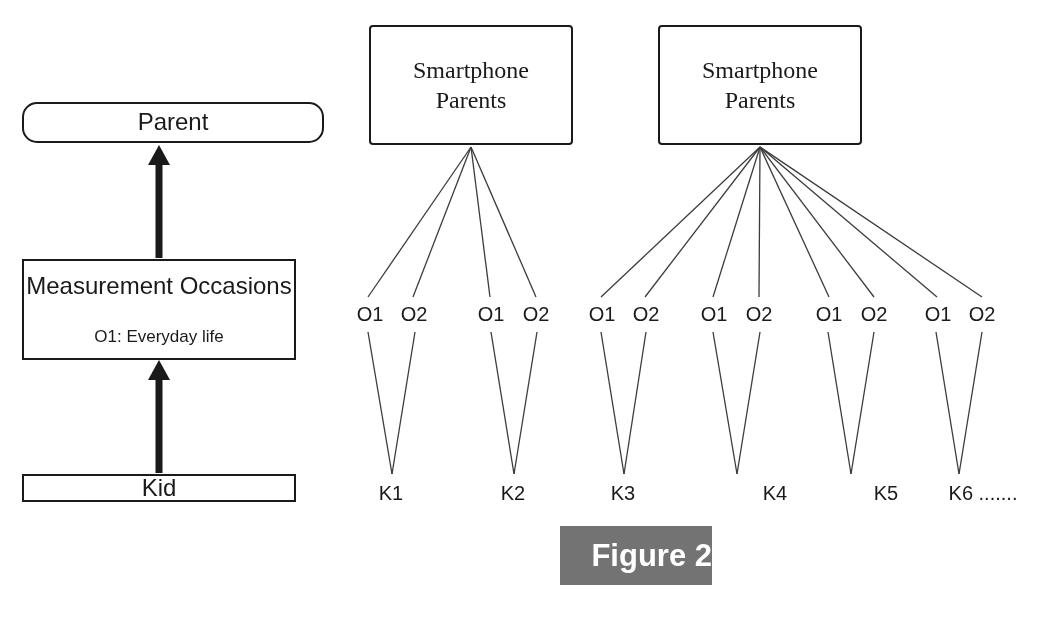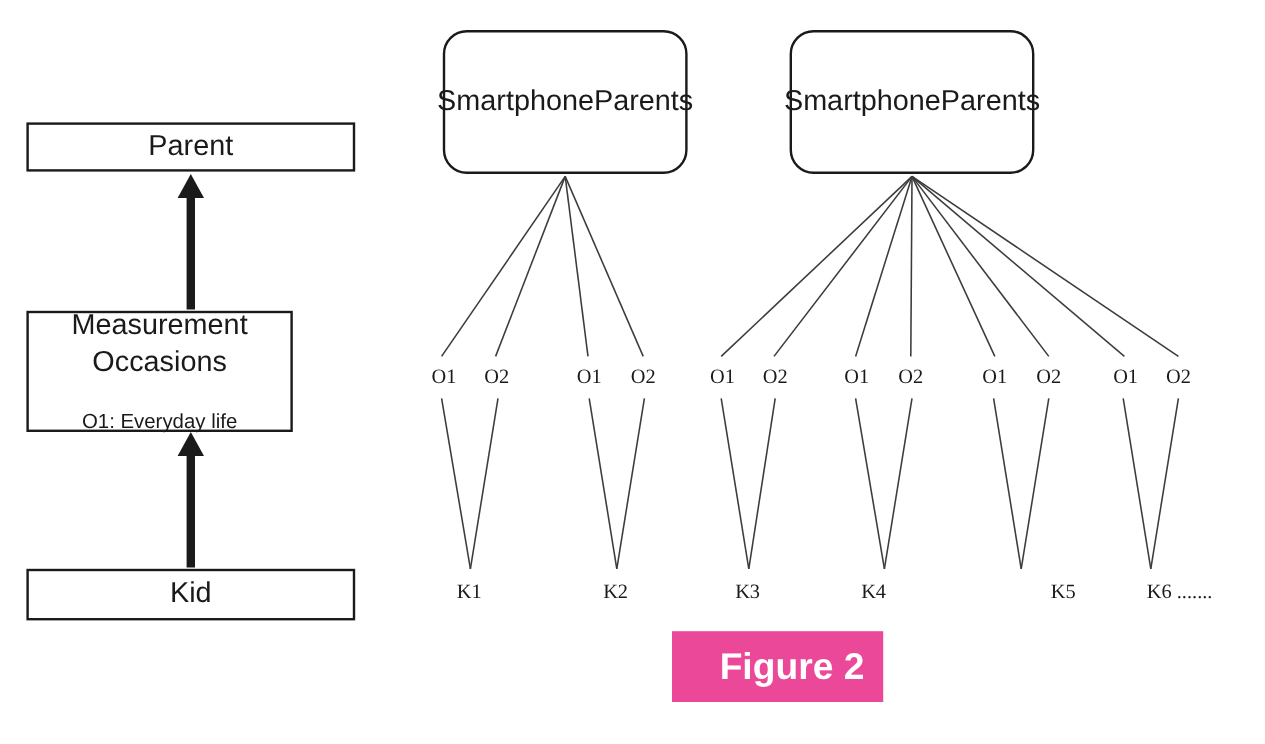--- a/index.html
+++ b/index.html
@@ -26,54 +26,54 @@
   .col { flex-direction:column; }
 
   .box-label { font-size:24px; line-height:1.2; }
   .meas-title { font-size:24px; line-height:1.3; }
   .meas-sub { font-size:17px; line-height:1.35;margin-top:24px; }
 
   .roundbox {
     position:absolute;
     box-sizing:border-box;
     border:2px solid #1a1a1a;
-    border-radius:20px;
+    border-radius:4px;
     background:#ffffff;
     display:flex;
+    flex-direction:column;
     align-items:center;
     justify-content:center;
     text-align:center;
     font-size:24px;
     line-height:30px;
+    font-family:Liberation Serif, serif;
   }
   .bold { font-weight:bold; }
 
   .olabel, .klabel {
     position:absolute;
     transform:translateX(-50%);
-    font-size:17px;
+    font-size:20px;
     line-height:24px;
     white-space:nowrap;
-    font-family:Liberation Serif, serif;
   }
   .olabel { top:302px; }
   .klabel { top:481px; }
 
   .caption {
     position:absolute;
     left:560px; top:526px;
     width:152px; height:59px;
-    background:#ec4899;
+    background:#737373;
     color:#ffffff;
     display:flex;
     align-items:center;
-    justify-content:center;
+    justify-content:flex-end;
     font-size:31px;
     font-weight:bold;
-    padding-left:24px;
   }
 </style>
 </head>
 <body>
 
 <div class="stage">
 
   <svg class="lines" width="1054" height="620" viewBox="0 0 1054 620" fill="none" stroke="#3c3c3c" stroke-width="1.3">
 
     <g stroke="#1a1a1a">
@@ -112,30 +112,30 @@
       <line x1="646" y1="332" x2="624" y2="474"></line>
       <line x1="713" y1="332" x2="737" y2="474"></line>
       <line x1="760" y1="332" x2="737" y2="474"></line>
       <line x1="828" y1="332" x2="851" y2="474"></line>
       <line x1="874" y1="332" x2="851" y2="474"></line>
       <line x1="936" y1="332" x2="959" y2="474"></line>
       <line x1="982" y1="332" x2="959" y2="474"></line>
     </g>
   </svg>
 
-  <div class="rectbox" style="left:22px; top:102px; width:274px; height:41px;">
+  <div class="rectbox" style="left:22px; top:102px; width:302px; height:41px;border-radius:15px;">
     <span class="box-label">Parent</span>
   </div>
 
-  <div class="rectbox col" style="left:22px; top:259px; width:222px; height:101px;">
+  <div class="rectbox col" style="left:22px; top:259px; width:274px; height:101px;">
     <span class="meas-title">Measurement Occasions</span>
     <span class="meas-sub">O1: Everyday life</span>
   </div>
 
-  <div class="rectbox" style="left:22px; top:474px; width:274px; height:43px;">
+  <div class="rectbox" style="left:22px; top:474px; width:274px; height:28px;">
     <span class="box-label">Kid</span>
   </div>
 
   <div class="roundbox" style="left:369px; top:25px; width:204px; height:120px;">
     <span>Smartphone</span>
     <span>Parents</span>
   </div>
 
   <div class="roundbox" style="left:658px; top:25px; width:204px; height:120px;">
     <span>Smartphone</span>
@@ -151,21 +151,21 @@
   <span class="olabel" style="left:714px;">O1</span>
   <span class="olabel" style="left:759px;">O2</span>
   <span class="olabel" style="left:829px;">O1</span>
   <span class="olabel" style="left:874px;">O2</span>
   <span class="olabel" style="left:938px;">O1</span>
   <span class="olabel" style="left:982px;">O2</span>
 
   <span class="klabel" style="left:391px;">K1</span>
   <span class="klabel" style="left:513px;">K2</span>
   <span class="klabel" style="left:623px;">K3</span>
-  <span class="klabel" style="left:728px;">K4</span>
+  <span class="klabel" style="left:775px;">K4</span>
   <span class="klabel" style="left:886px;">K5</span>
   <span class="klabel" style="left:983px;text-align:center;">K6 .......</span>
 
   <div class="caption">
     <span>Figure 2</span>
   </div>
 
 </div>
 
 </body></html>

